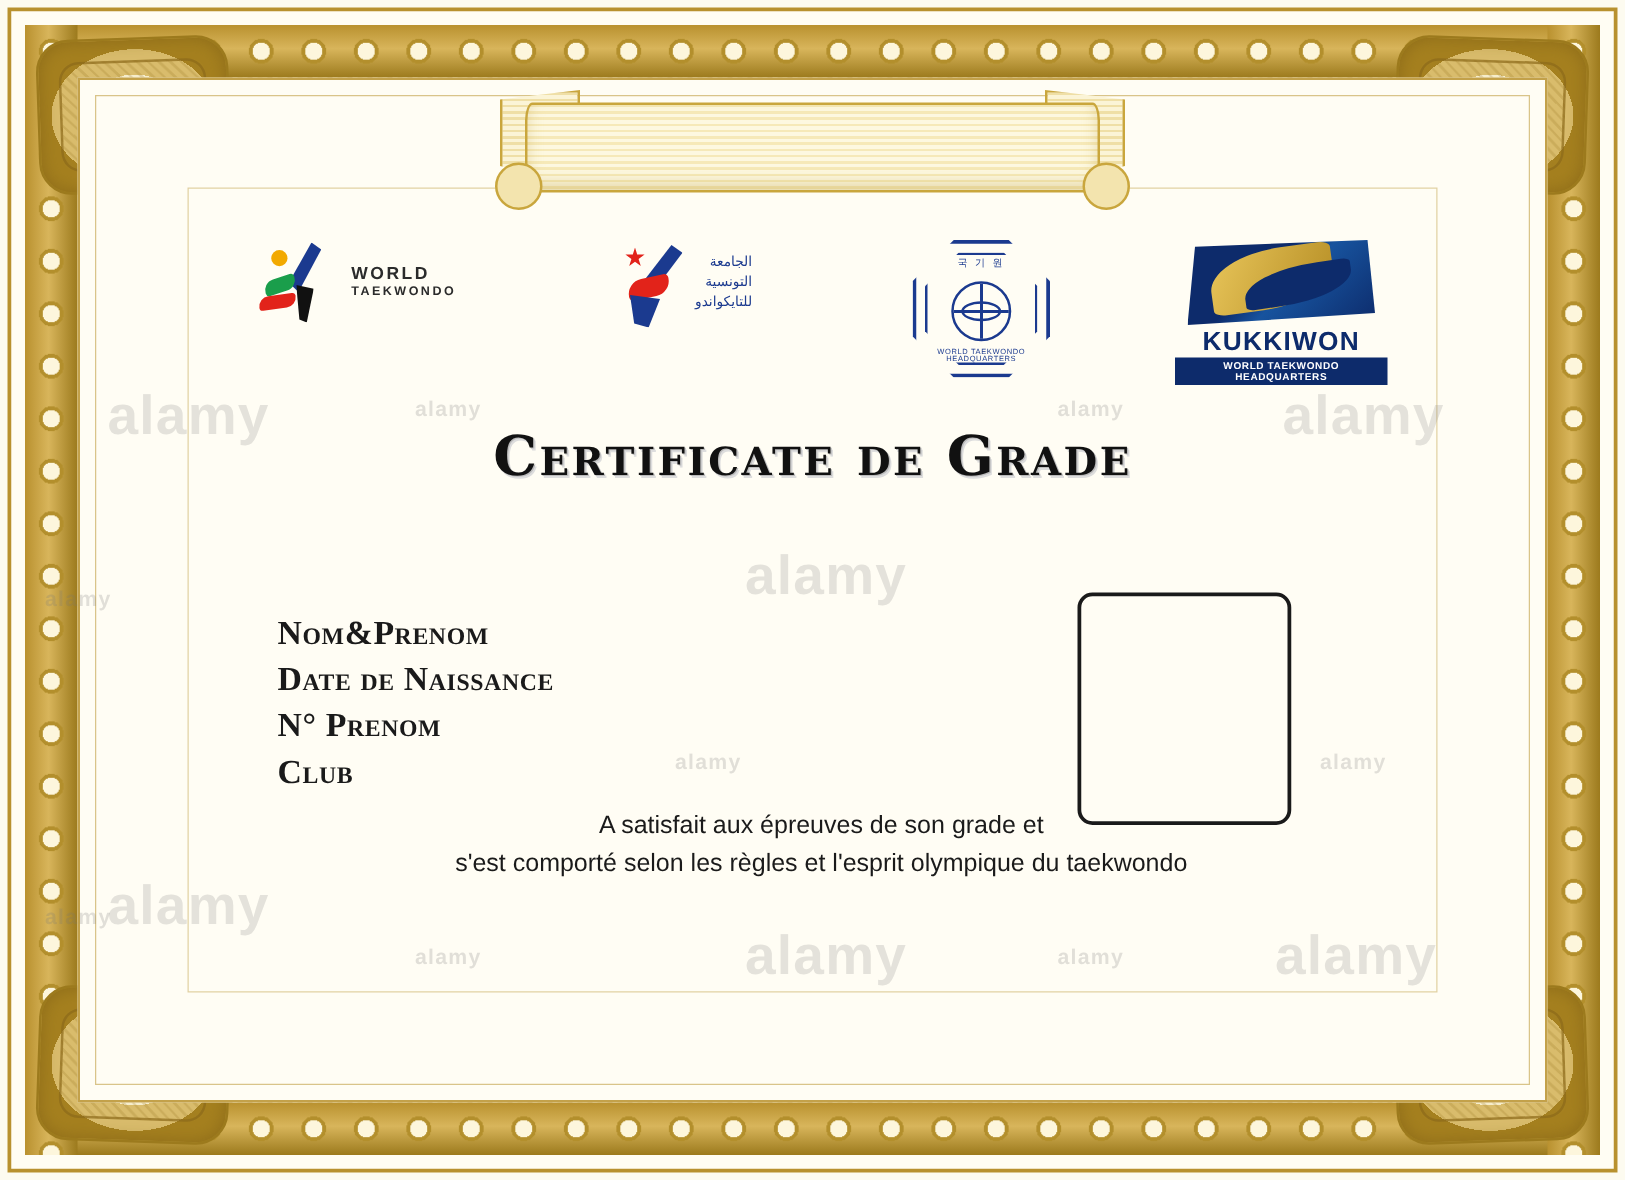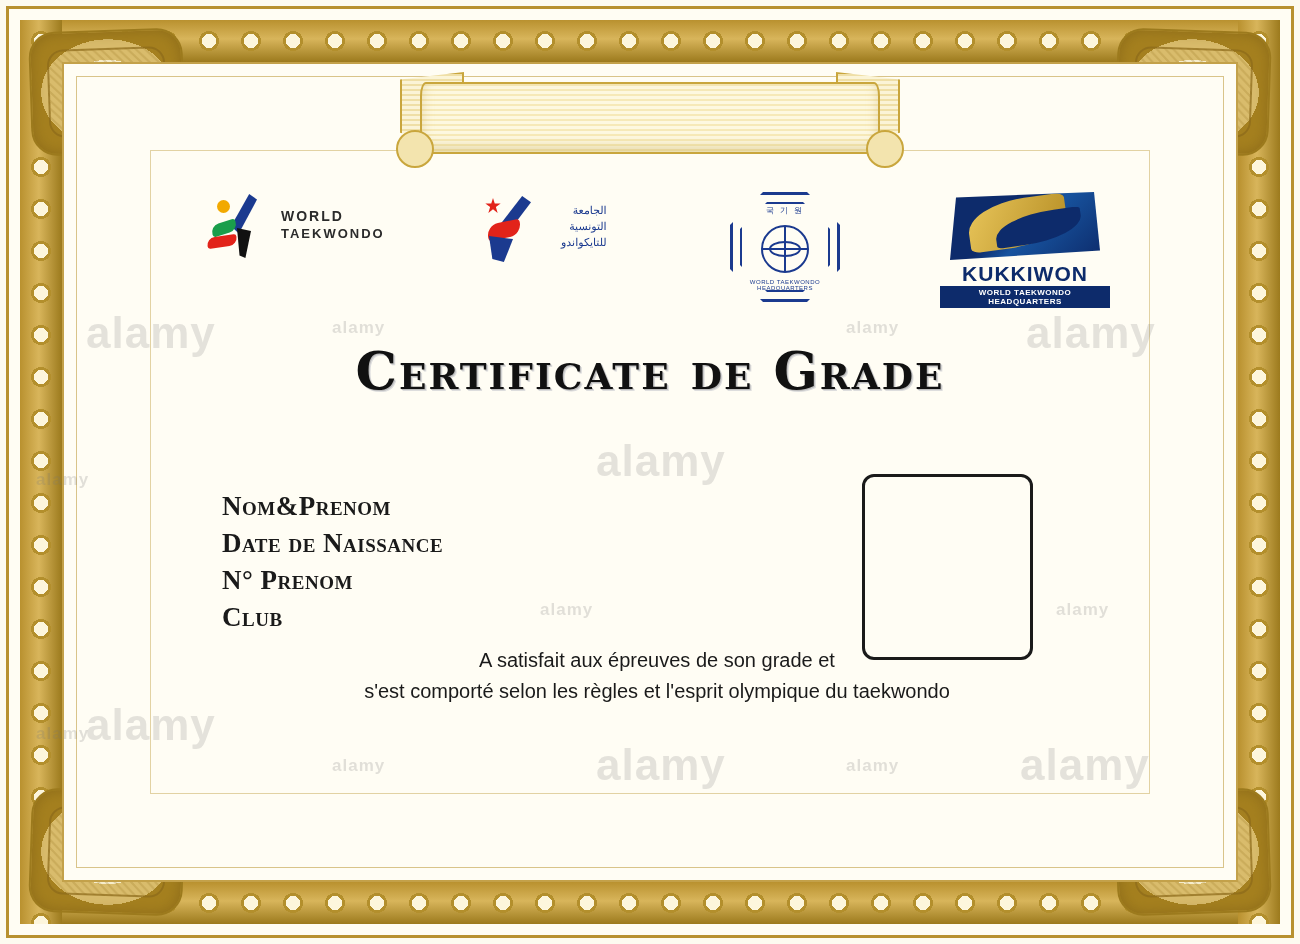--- a/index.html
+++ b/index.html
@@ -133,24 +133,24 @@
   .logo-wt{left:55px;width:210px;display:flex;align-items:center;gap:10px;}
   .wt-mark{position:relative;width:66px;height:66px;}
   .wt-mark i{position:absolute;display:block;}
   .wt-b1{left:6px;top:30px;width:26px;height:12px;background:#1a9e4b;border-radius:12px 4px 12px 4px;transform:rotate(-18deg);}
   .wt-b2{left:2px;top:44px;width:30px;height:11px;background:#e2231a;border-radius:12px 4px 12px 4px;transform:rotate(-8deg);}
   .wt-b3{left:12px;top:8px;width:13px;height:13px;border-radius:50%;background:#f2a900;}
   .wt-b4{left:26px;top:2px;width:26px;height:46px;background:#1b3a8f;clip-path:polygon(0 70%,70% 0,100% 12%,30% 86%);}
   .wt-b5{left:32px;top:36px;width:14px;height:30px;background:#111;clip-path:polygon(0 0,100% 10%,60% 100%,18% 92%);}
   .wt-text{font-family:"Liberation Sans",sans-serif;color:#2b2b2b;line-height:1.25;}
   .wt-text .l1{font-size:14px;font-weight:700;letter-spacing:2px;}
-  .wt-text .l2{font-size:13px;font-weight:700;letter-spacing:2px;}
-
-  
-  .logo-ftt{left:325px;width:190px;display:flex;align-items:center;gap:24px;}
+  .wt-text .l2{font-size:10px;font-weight:700;letter-spacing:2px;}
+
+  
+  .logo-ftt{left:340px;width:190px;display:flex;align-items:center;gap:4px;}
   .ftt-mark{position:relative;width:62px;height:70px;}
   .ftt-mark i{position:absolute;display:block;}
   .ftt-a{left:10px;top:6px;width:16px;height:16px;background:#e2231a;clip-path:polygon(50% 0,61% 35%,98% 35%,68% 57%,79% 93%,50% 71%,21% 93%,32% 57%,2% 35%,39% 35%);}
   .ftt-b{left:22px;top:4px;width:34px;height:44px;background:#1b3a8f;clip-path:polygon(0 74%,74% 0,100% 14%,26% 90%);}
   .ftt-c{left:12px;top:30px;width:34px;height:16px;background:#e2231a;border-radius:14px 4px 14px 4px;transform:rotate(-12deg);}
   .ftt-d{left:14px;top:44px;width:24px;height:26px;background:#1b3a8f;clip-path:polygon(0 0,100% 12%,62% 100%,14% 88%);}
   .ftt-text{font-family:"Liberation Sans",sans-serif;font-size:11px;color:#1b3a8f;line-height:1.45;text-align:right;direction:rtl;}
 
   
   .logo-oct{left:575px;width:120px;}
@@ -203,21 +203,21 @@
     background:#0d2b6b;border-radius:70% 8% 70% 8%;transform:rotate(-8deg);
   }
   .kkw-name{font-family:"Liberation Sans",sans-serif;font-size:21px;font-weight:700;color:#0d2b6b;letter-spacing:1px;margin-top:2px;text-align:center;}
   .kkw-sub{font-family:"Liberation Sans",sans-serif;font-size:8px;font-weight:700;color:#fff;background:#0d2b6b;display:inline-block;padding:2px 6px;letter-spacing:.5px;}
 
   
   .title{
     position:absolute;top:340px;left:0;right:0;text-align:center;
     font-family:"DejaVu Serif", serif;
     font-weight:700;
-    font-size:52px;
+    font-size:44px;
     letter-spacing:2px;
     color:#111;
     font-variant:small-caps;
     text-shadow:1px 1px 0 #bbb, 2px 2px 0 #ddd;
   }
 
   
   .fields{
     position:absolute;left:222px;top:488px;width:640px;
     color:#1a1a1a;

